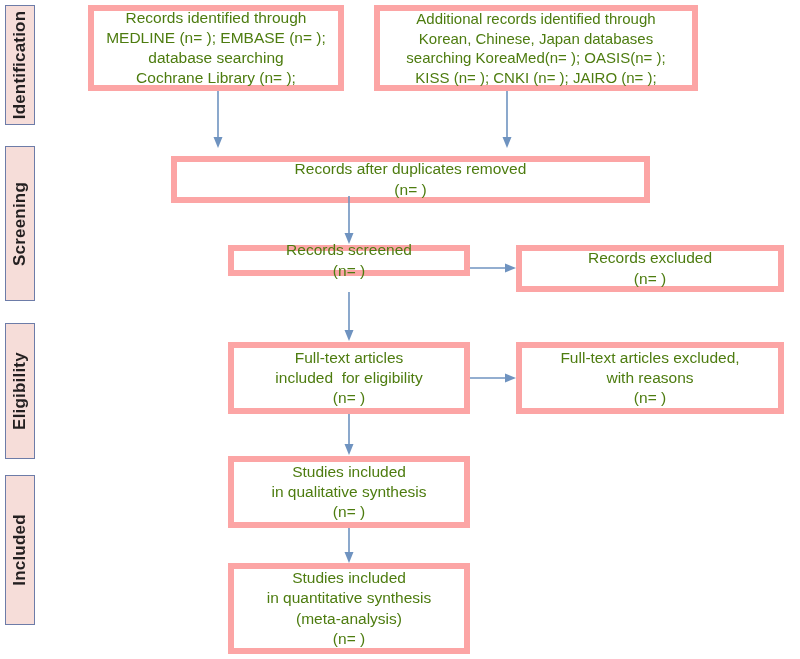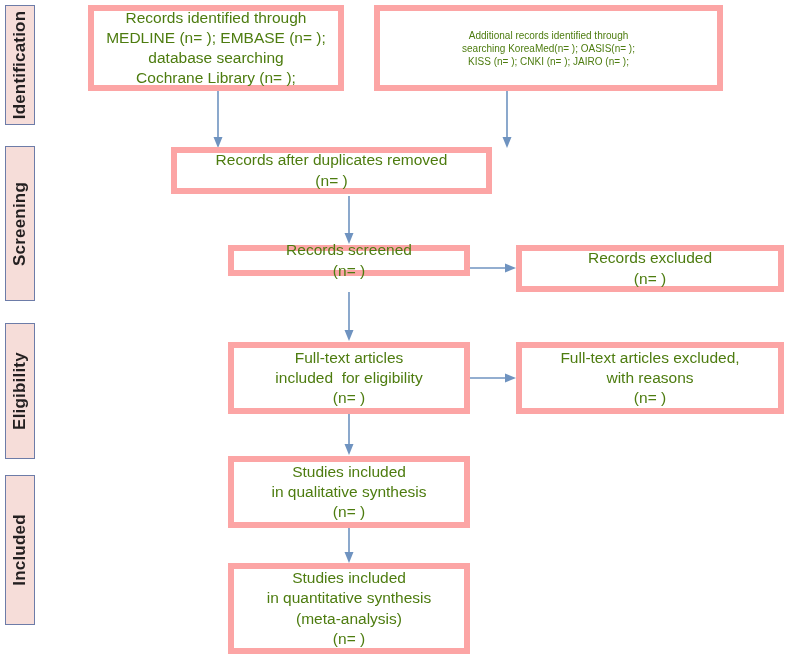--- a/index.html
+++ b/index.html
@@ -94,37 +94,38 @@
     <span class="stage-text">Included</span>
   </div>
 
   <div class="flow-box" style="left:88px; top:5px; width:256px; height:86px;">
     <span class="line">Records identified through</span>
     <span class="line">MEDLINE (n= ); EMBASE (n= );</span>
     <span class="line">database searching</span>
     <span class="line">Cochrane Library (n= );</span>
   </div>
 
-  <div class="flow-box" style="left:374px; top:5px; width:349px; height:86px; font-size:10px;">
+  <div class="flow-box" style="left:374px; top:5px; width:324px; height:86px; font-size:15px;">
     <span class="line">Additional records identified through</span>
+    <span class="line">Korean, Chinese, Japan databases</span>
     <span class="line">searching KoreaMed(n= ); OASIS(n= );</span>
     <span class="line">KISS (n= ); CNKI (n= ); JAIRO (n= );</span>
   </div>
 
   <svg class="conn" style="left:205px; top:91px;" width="26" height="58" viewBox="0 0 26 58">
     <line x1="13" y1="0" x2="13" y2="49"></line>
     <polygon points="13,57 8.5,46 17.5,46"></polygon>
   </svg>
 
   <svg class="conn" style="left:494px; top:91px;" width="26" height="58" viewBox="0 0 26 58">
     <line x1="13" y1="0" x2="13" y2="49"></line>
     <polygon points="13,57 8.5,46 17.5,46"></polygon>
   </svg>
 
-  <div class="flow-box" style="left:171px; top:147px; width:321px; height:47px;text-align:right;">
+  <div class="flow-box" style="left:171px; top:156px; width:479px; height:47px;text-align:right;">
     <span class="line">Records after duplicates removed</span>
     <span class="line">(n= )</span>
   </div>
 
   <svg class="conn" style="left:336px; top:196px;" width="26" height="49" viewBox="0 0 26 49">
     <line x1="13" y1="0" x2="13" y2="40"></line>
     <polygon points="13,48 8.5,37 17.5,37"></polygon>
   </svg>
 
   <div class="flow-box" style="left:228px; top:245px; width:242px; height:31px;">

